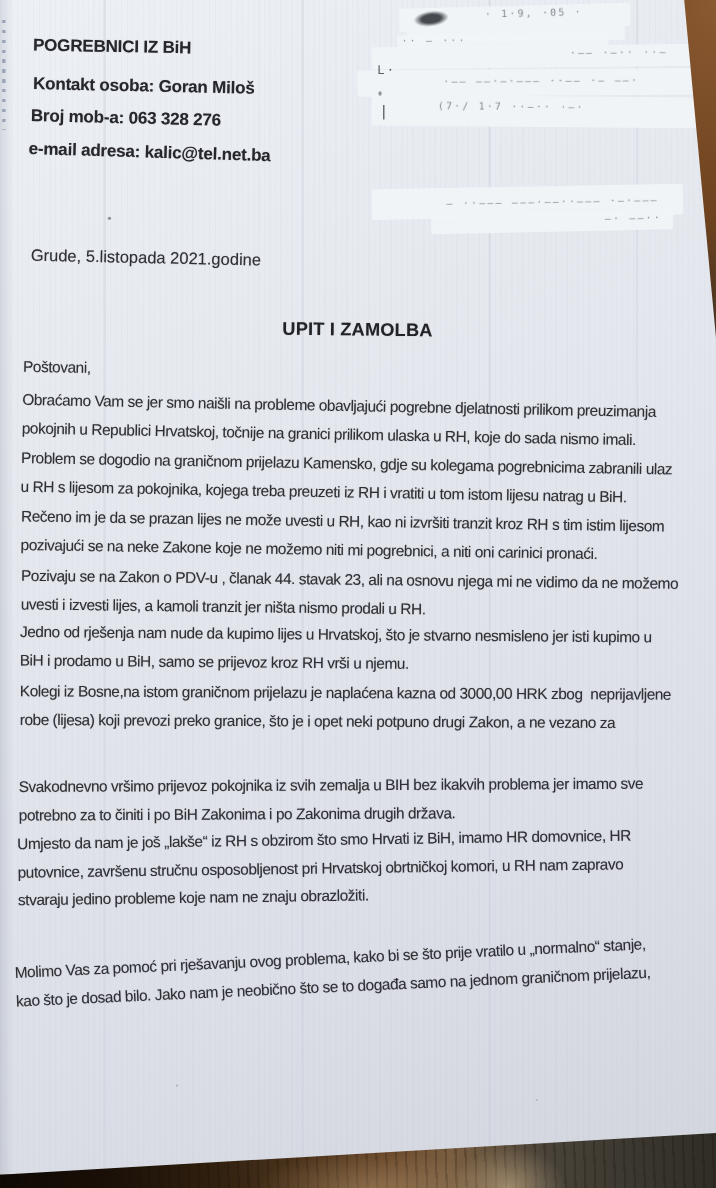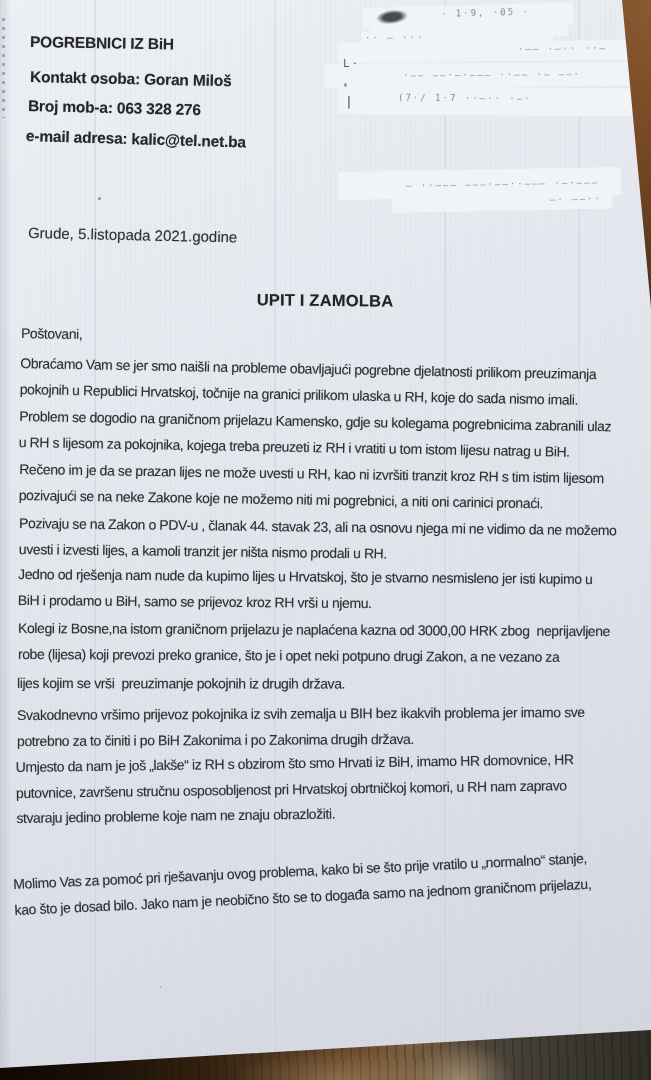--- a/index.html
+++ b/index.html
@@ -103,21 +103,20 @@
     <p class="txt body-text" style="left:19px;top:404px;transform:rotate(1deg);">Problem se dogodio na graničnom prijelazu Kamensko, gdje su kolegama pogrebnicima zabranili ulaz
 u RH s lijesom za pokojnika, kojega treba preuzeti iz RH i vratiti u tom istom lijesu natrag u BiH.</p>
     <p class="txt body-text" style="left:19px;top:457px;transform:rotate(0.9deg);">Rečeno im je da se prazan lijes ne može uvesti u RH, kao ni izvršiti tranzit kroz RH s tim istim lijesom
 pozivajući se na neke Zakone koje ne možemo niti mi pogrebnici, a niti oni carinici pronaći.</p>
     <p class="txt body-text" style="left:19px;top:511px;transform:rotate(0.7deg);">Pozivaju se na Zakon o PDV-u , članak 44. stavak 23, ali na osnovu njega mi ne vidimo da ne možemo
 uvesti i izvesti lijes, a kamoli tranzit jer ništa nismo prodali u RH.</p>
     <p class="txt body-text" style="left:18px;top:562px;transform:rotate(0.5deg);">Jedno od rješenja nam nude da kupimo lijes u Hrvatskoj, što je stvarno nesmisleno jer isti kupimo u
 BiH i prodamo u BiH, samo se prijevoz kroz RH vrši u njemu.</p>
     <p class="txt body-text" style="left:18px;top:616px;transform:rotate(0.3deg);">Kolegi iz Bosne,na istom graničnom prijelazu je naplaćena kazna od 3000,00 HRK zbog  neprijavljene
 robe (lijesa) koji prevozi preko granice, što je i opet neki potpuno drugi Zakon, a ne vezano za</p>
-    <p class="txt body-text" style="left:17px;top:671px;transform:rotate(0.1deg);">lijes kojim se vrši  preuzimanje pokojnih iz drugih država.</p>
     <p class="txt body-text" style="left:17px;top:703px;transform:rotate(-0.3deg);">Svakodnevno vršimo prijevoz pokojnika iz svih zemalja u BIH bez ikakvih problema jer imamo sve
 potrebno za to činiti i po BiH Zakonima i po Zakonima drugih država.</p>
     <p class="txt body-text" style="left:16px;top:755px;transform:rotate(-0.8deg);">Umjesto da nam je još „lakše“ iz RH s obzirom što smo Hrvati iz BiH, imamo HR domovnice, HR
 putovnice, završenu stručnu osposobljenost pri Hrvatskoj obrtničkoj komori, u RH nam zapravo
 stvaraju jedino probleme koje nam ne znaju obrazložiti.</p>
     <p class="txt body-text" style="left:14px;top:872px;transform:rotate(-2.6deg);">Molimo Vas za pomoć pri rješavanju ovog problema, kako bi se što prije vratilo u „normalno“ stanje,
 kao što je dosad bilo. Jako nam je neobično što se to događa samo na jednom graničnom prijelazu,</p>
 
   </div>
 </div>

